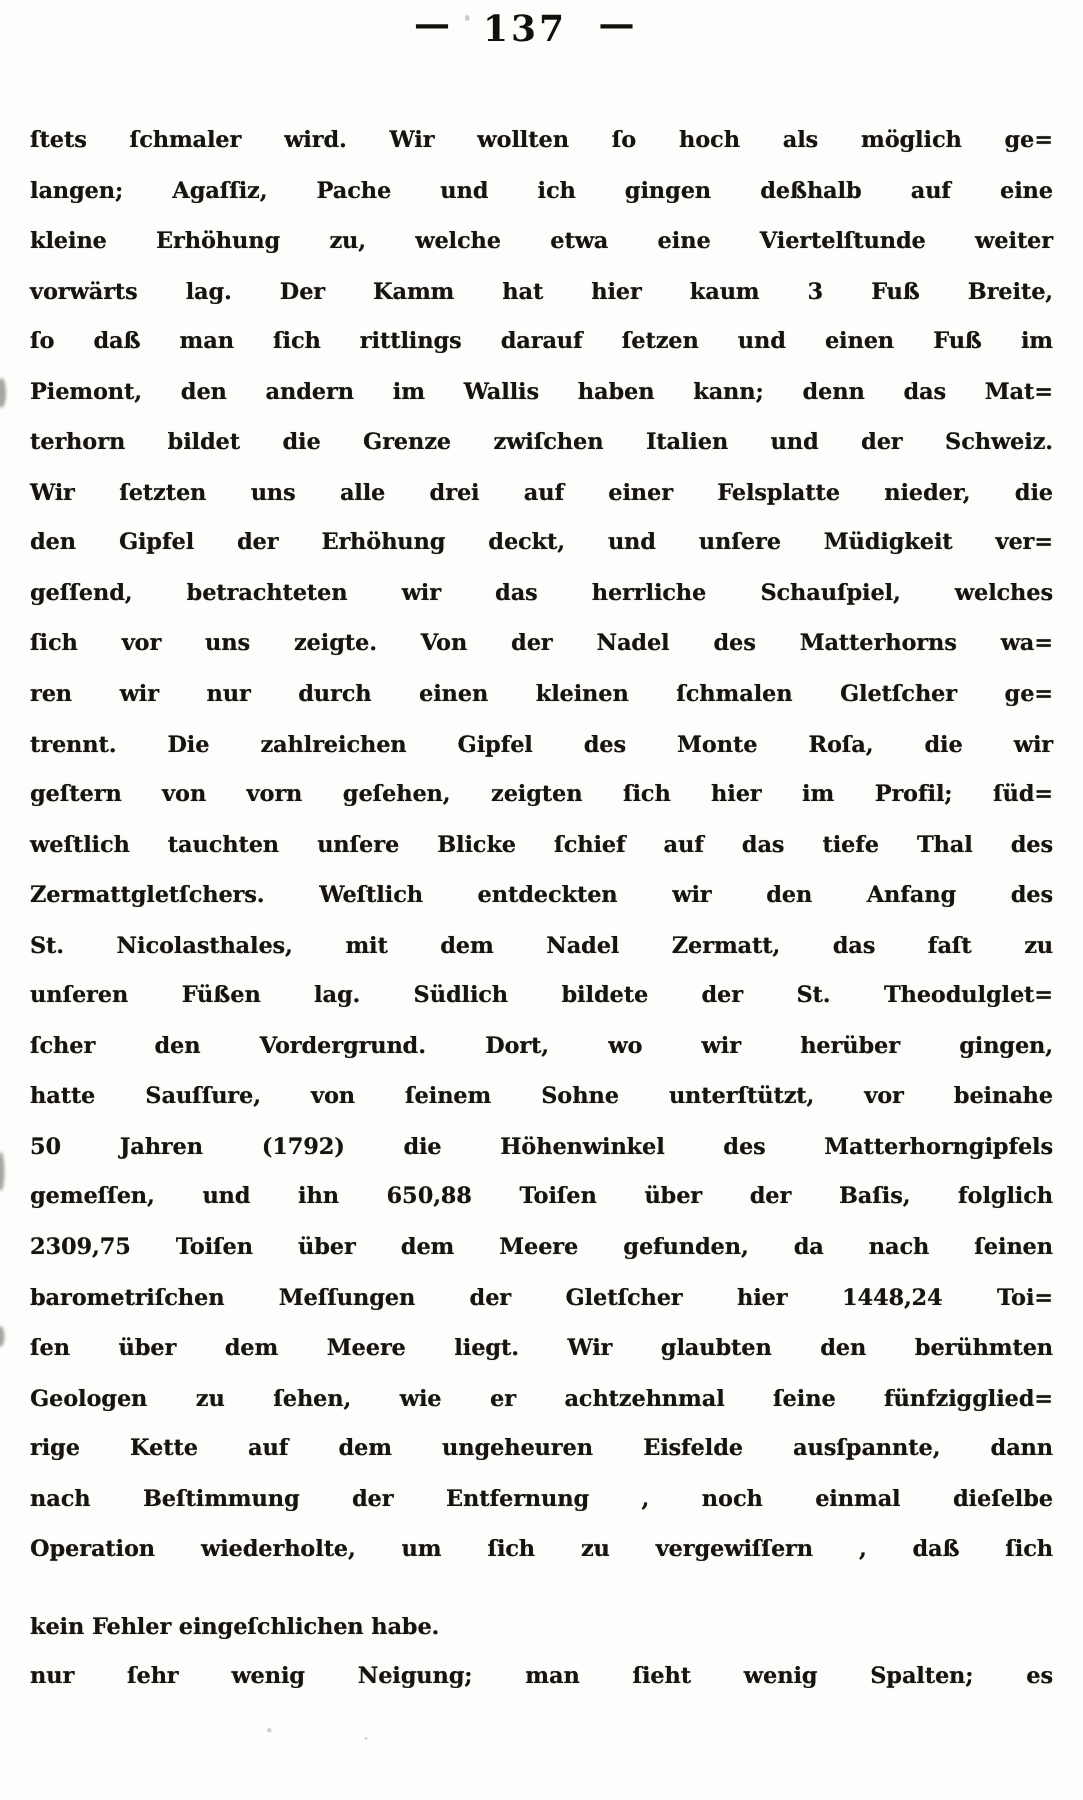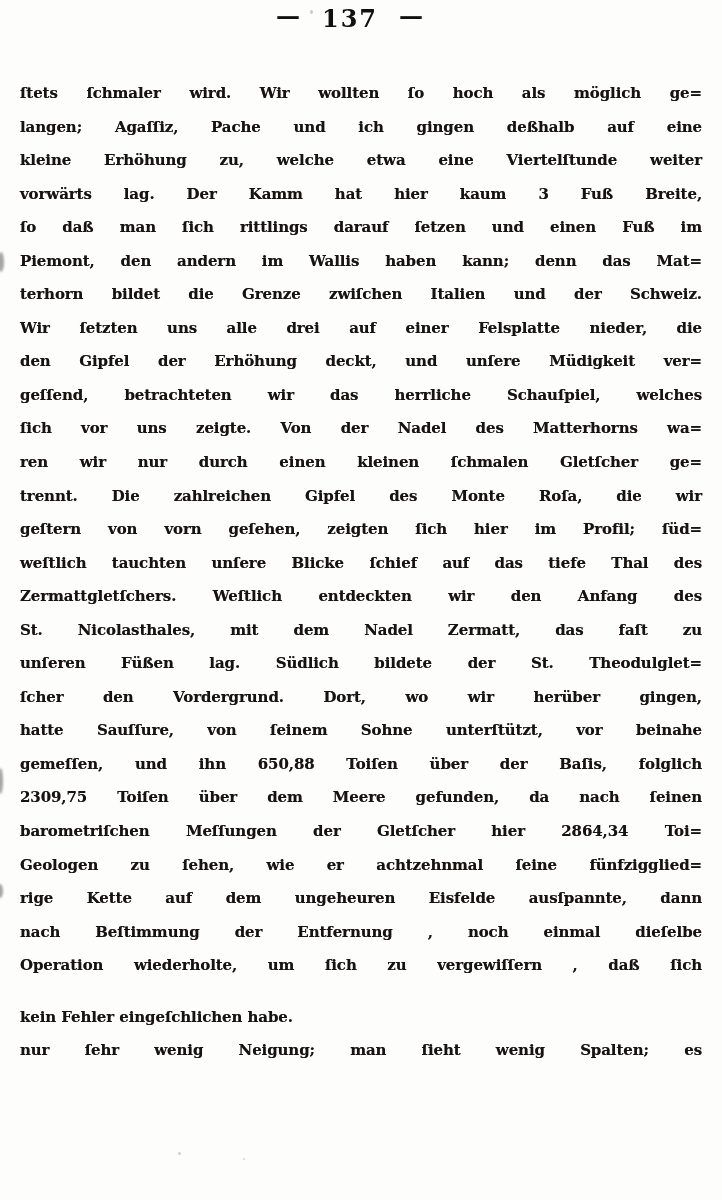--- a/index.html
+++ b/index.html
@@ -94,23 +94,25 @@
       <div class="line">ſich vor uns zeigte. Von der Nadel des Matterhorns wa=</div>
       <div class="line">ren wir nur durch einen kleinen ſchmalen Gletſcher ge=</div>
       <div class="line">trennt. Die zahlreichen Gipfel des Monte Roſa, die wir</div>
       <div class="line">geſtern von vorn geſehen, zeigten ſich hier im Profil; ſüd=</div>
       <div class="line">weſtlich tauchten unſere Blicke ſchief auf das tiefe Thal des</div>
       <div class="line">Zermattgletſchers. Weſtlich entdeckten wir den Anfang des</div>
       <div class="line">St. Nicolasthales, mit dem Nadel Zermatt, das faſt zu</div>
       <div class="line">unſeren Füßen lag. Südlich bildete der St. Theodulglet=</div>
       <div class="line">ſcher den Vordergrund. Dort, wo wir herüber gingen,</div>
       <div class="line">hatte Sauſſure, von ſeinem Sohne unterſtützt, vor beinahe</div>
+      <div class="line">50 Jahren (1792) die Höhenwinkel des Matterhorngipfels</div>
       <div class="line">gemeſſen, und ihn 650,88 Toiſen über der Baſis, folglich</div>
       <div class="line">2309,75 Toiſen über dem Meere gefunden, da nach ſeinen</div>
-      <div class="line">barometriſchen Meſſungen der Gletſcher hier 2864,34 Toi=</div>
+      <div class="line">barometriſchen Meſſungen der Gletſcher hier 1448,24 Toi=</div>
+      <div class="line">ſen über dem Meere liegt. Wir glaubten den berühmten</div>
       <div class="line">Geologen zu ſehen, wie er achtzehnmal ſeine fünfzigglied=</div>
       <div class="line">rige Kette auf dem ungeheuren Eisfelde ausſpannte, dann</div>
       <div class="line">nach Beſtimmung der Entfernung , noch einmal dieſelbe</div>
       <div class="line">Operation wiederholte, um ſich zu vergewiſſern , daß ſich</div>
       <div class="line flush-left">kein Fehler eingeſchlichen habe.</div>
       <div class="line">nur ſehr wenig Neigung; man ſieht wenig Spalten; es</div>
     </div>
 
   <div class="smudge" id="smudge-1"></div>
   <div class="smudge" id="smudge-2"></div>

